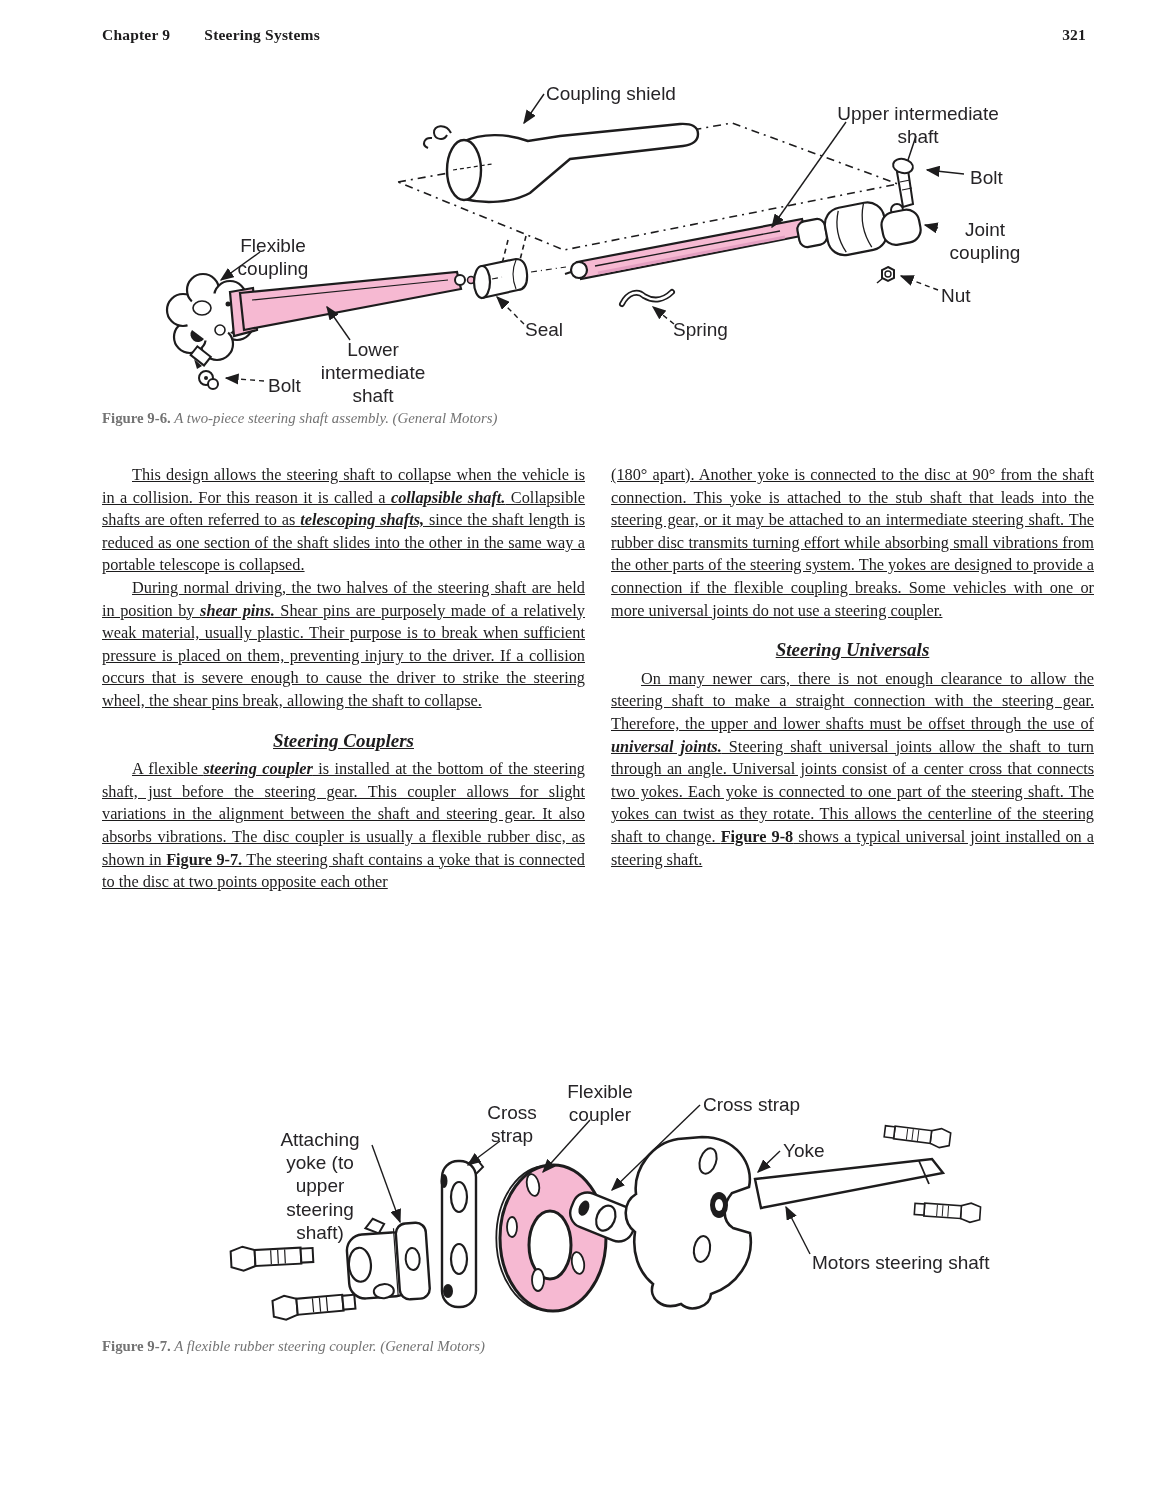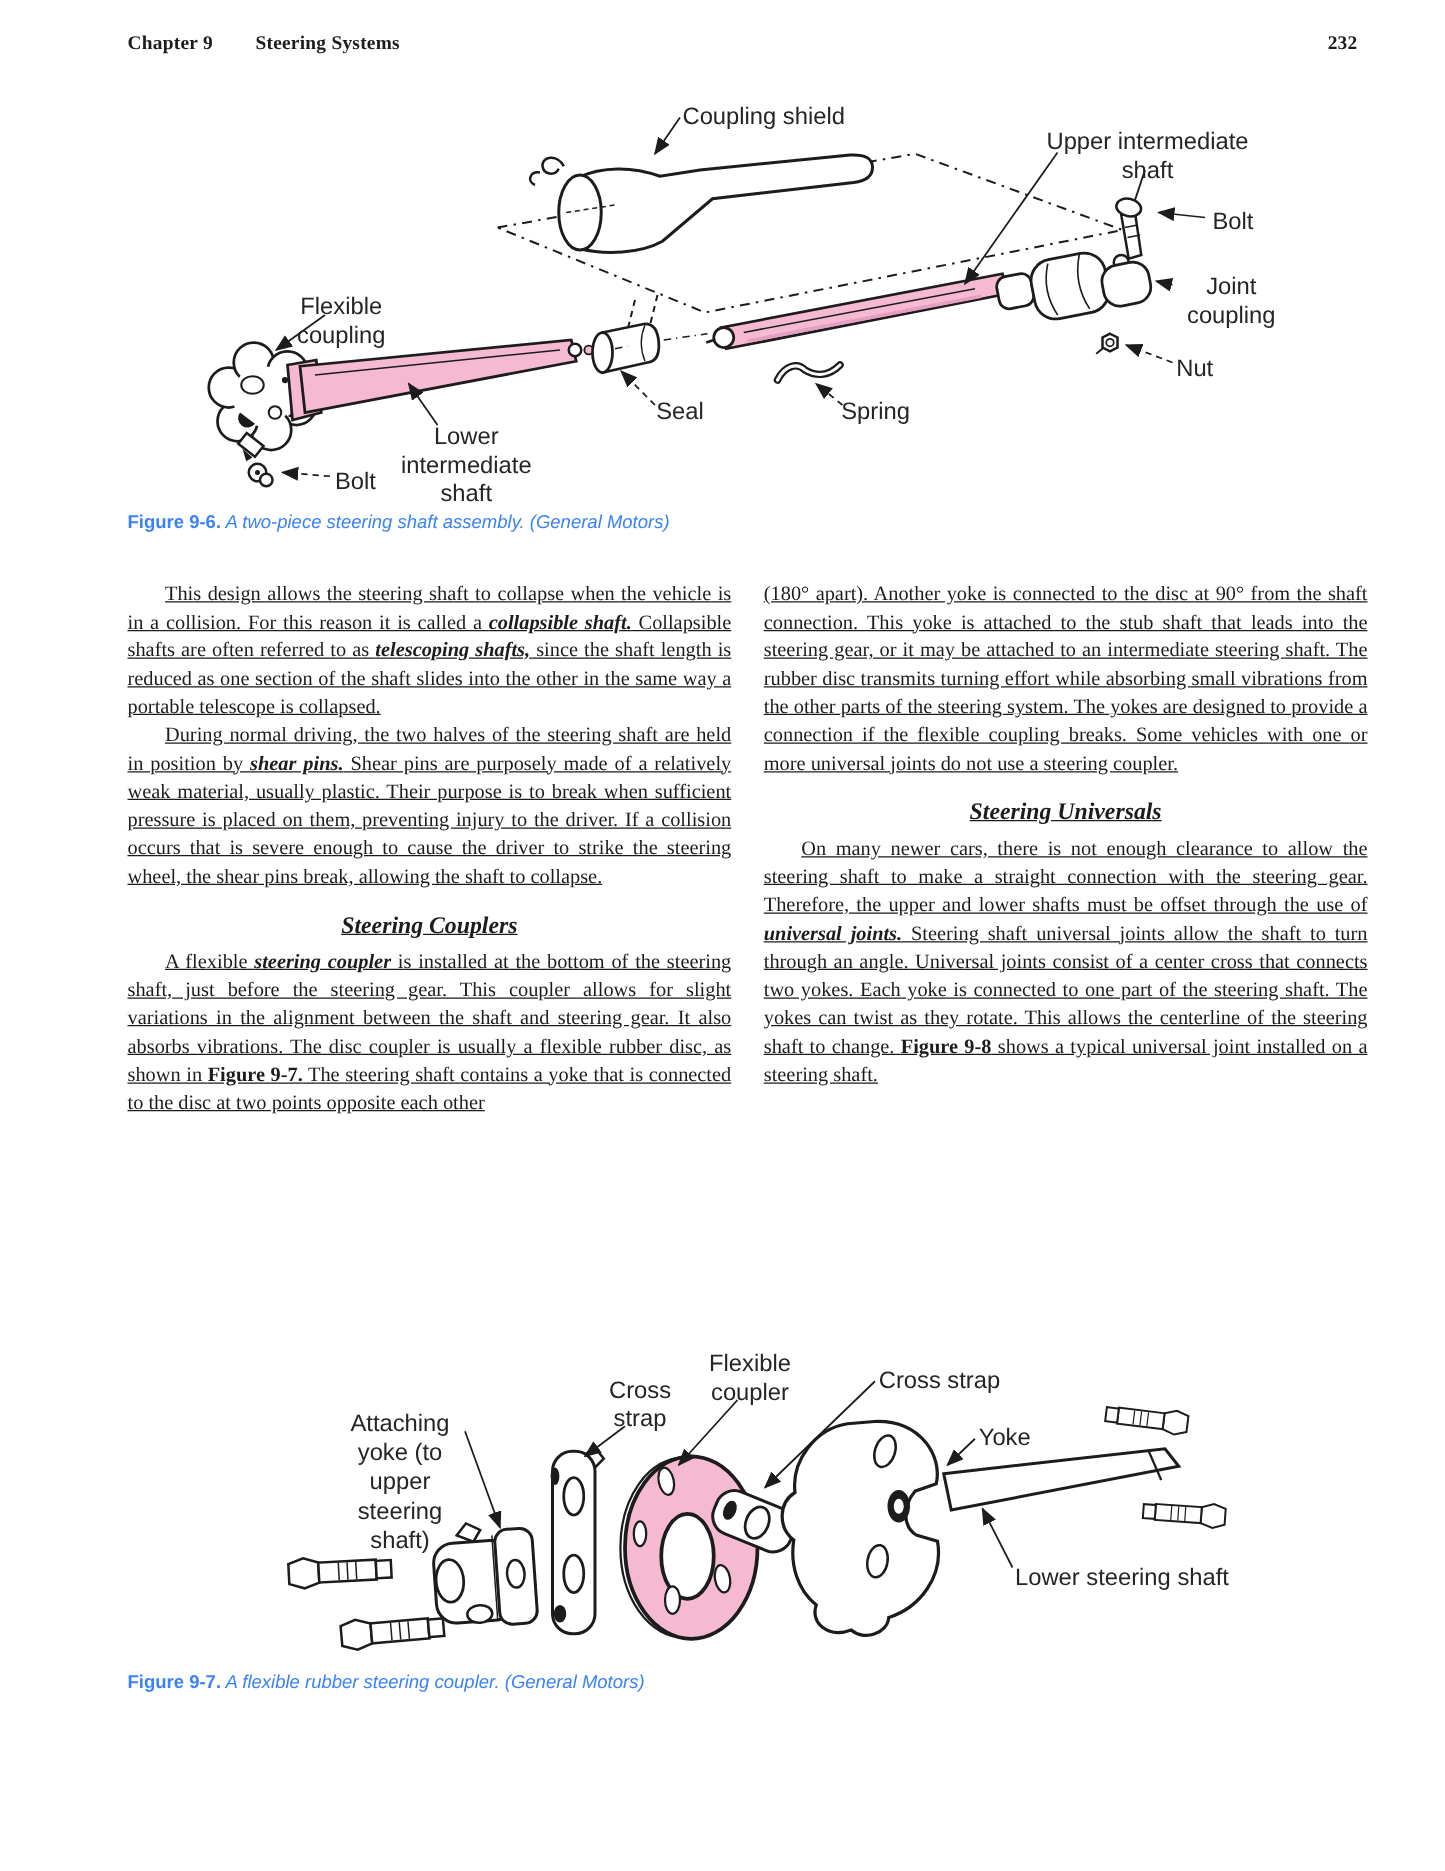--- a/index.html
+++ b/index.html
@@ -16,21 +16,21 @@
   .runhead-left span:first-child { margin-right:30px; }
   .fig { position:absolute; margin:0; padding:0; }
   .fig svg { position:absolute; left:0; top:0; }
   .figlabel {
     position:absolute; font-family:"Liberation Sans", sans-serif;
     font-size:19px; line-height:1.22; color:#262427; white-space:normal;
   }
   .figlabel.center { text-align:center; }
   .caption {
     position:absolute; left:102px; width:520px;
-    font-family:Liberation Sans, sans-serif; font-size:14.8px; color:#3b82f6;
+    font-family:Liberation Serif, serif; font-size:14.8px; color:#737373;
   }
   .caption .cap-label { font-weight:bold; }
   .caption .cap-text  { font-style:italic; }
   .columns { position:absolute; left:102px; top:464px; width:992px; display:flex; gap:26px;text-decoration:underline; }
   .col { width:483px; font-size:16.3px; line-height:22.6px; text-align:justify; }
   .para { margin:0; }
   .para.indent { text-indent:30px; }
   .subhead {
     text-align:center; font-weight:bold; font-style:italic;
     font-size:19px; margin:17px 0 6px 0;
@@ -45,21 +45,21 @@
 </head>
 <body>
 
 <div id="page">
 
   <div class="runhead">
     <div class="runhead-left">
       <span>Chapter 9</span>
       <span>Steering Systems</span>
     </div>
-    <span>232</span>
+    <span>321</span>
   </div>
 
   <figure class="fig" id="fig6" style="left:140px; top:78px; width:950px; height:334px;">
     <svg width="950" height="334" viewBox="0 0 950 334">
       <defs>
         <marker id="ah6" viewBox="0 0 10 8" refX="9" refY="4" markerWidth="10" markerHeight="8" orient="auto">
           <path d="M0 0 L10 4 L0 8 Z" fill="#1d1c1d"></path>
         </marker>
       </defs>
 
@@ -284,20 +284,20 @@
         <path d="M610 76 L588 97" marker-end="url(#ah7)"></path>
         <path d="M640 179 L616 132" marker-end="url(#ah7)"></path>
       </g>
     </svg>
 
     <div class="figlabel center" style="left:90px; top:53px; width:120px;">Attaching yoke (to upper steering shaft)</div>
     <div class="figlabel center" style="left:314px; top:26px; width:56px;">Cross strap</div>
     <div class="figlabel center" style="left:390px; top:5px; width:80px;">Flexible coupler</div>
     <div class="figlabel" style="left:533px; top:18px;">Cross strap</div>
     <div class="figlabel" style="left:613px; top:64px;">Yoke</div>
-    <div class="figlabel" style="left:642px; top:176px;">Lower steering shaft</div>
+    <div class="figlabel" style="left:642px; top:176px;">Motors steering shaft</div>
   </figure>
 
   <div class="caption" style="top:1338px;">
     <span class="cap-label">Figure 9-7.</span><span class="cap-text"> A flexible rubber steering coupler. (General Motors)</span>
   </div>
 
 </div>
 
 </body></html>

